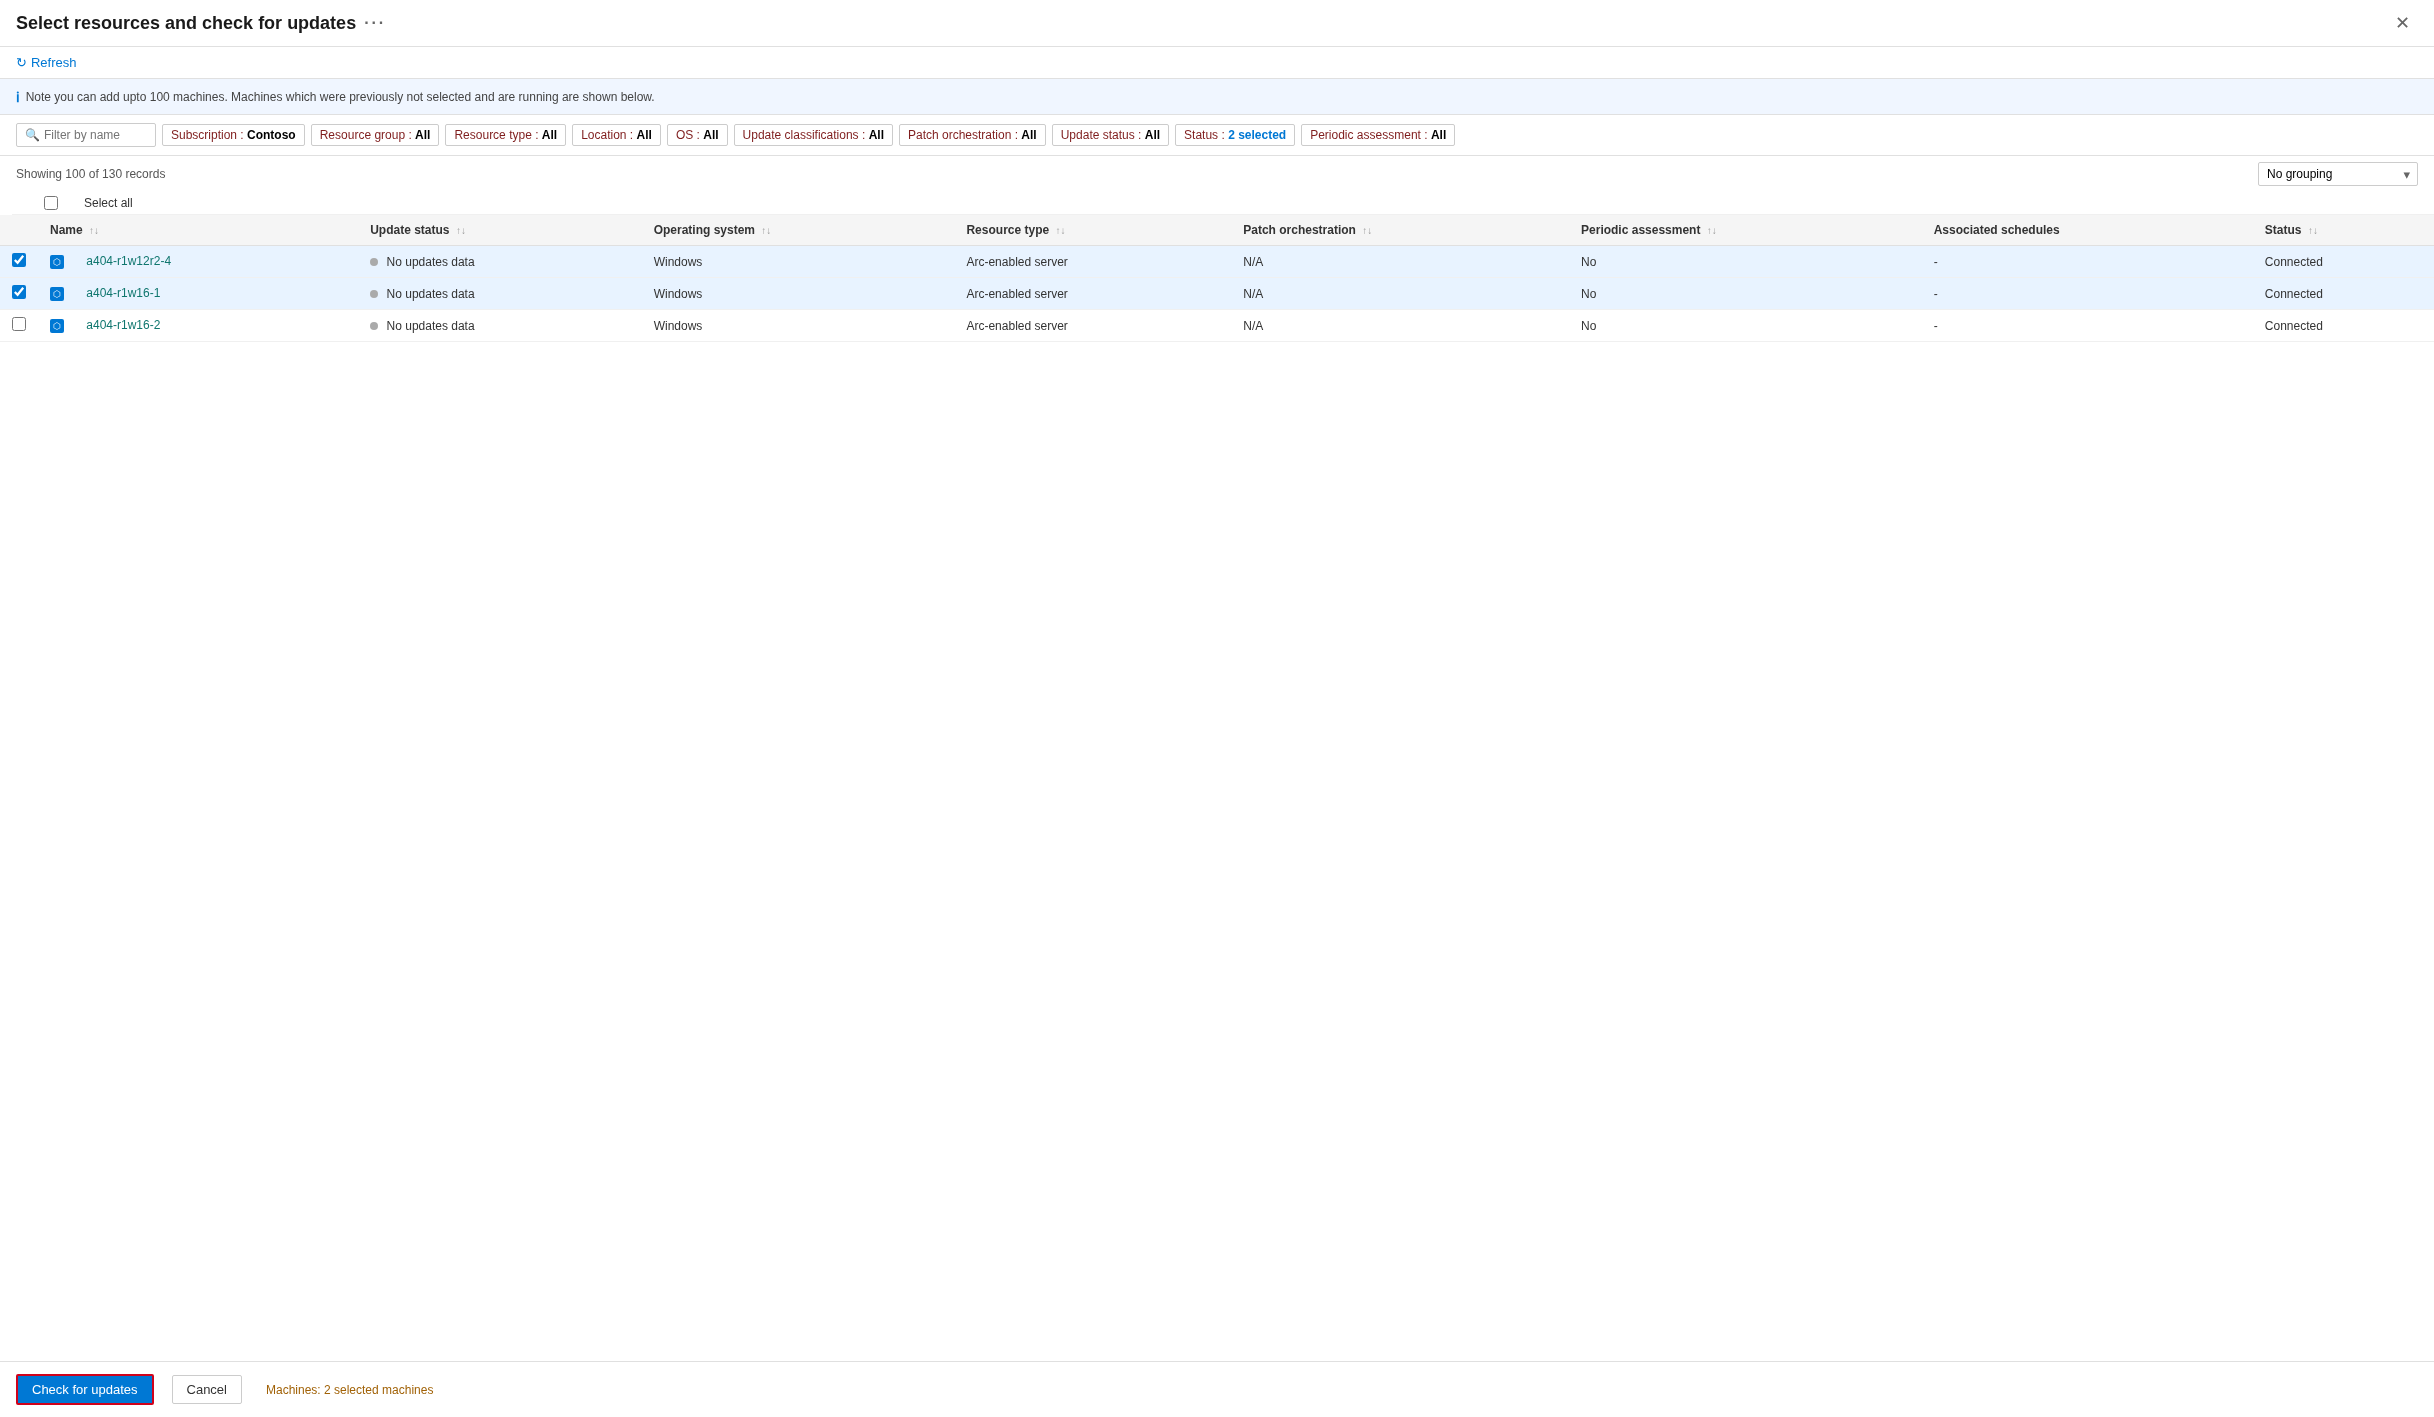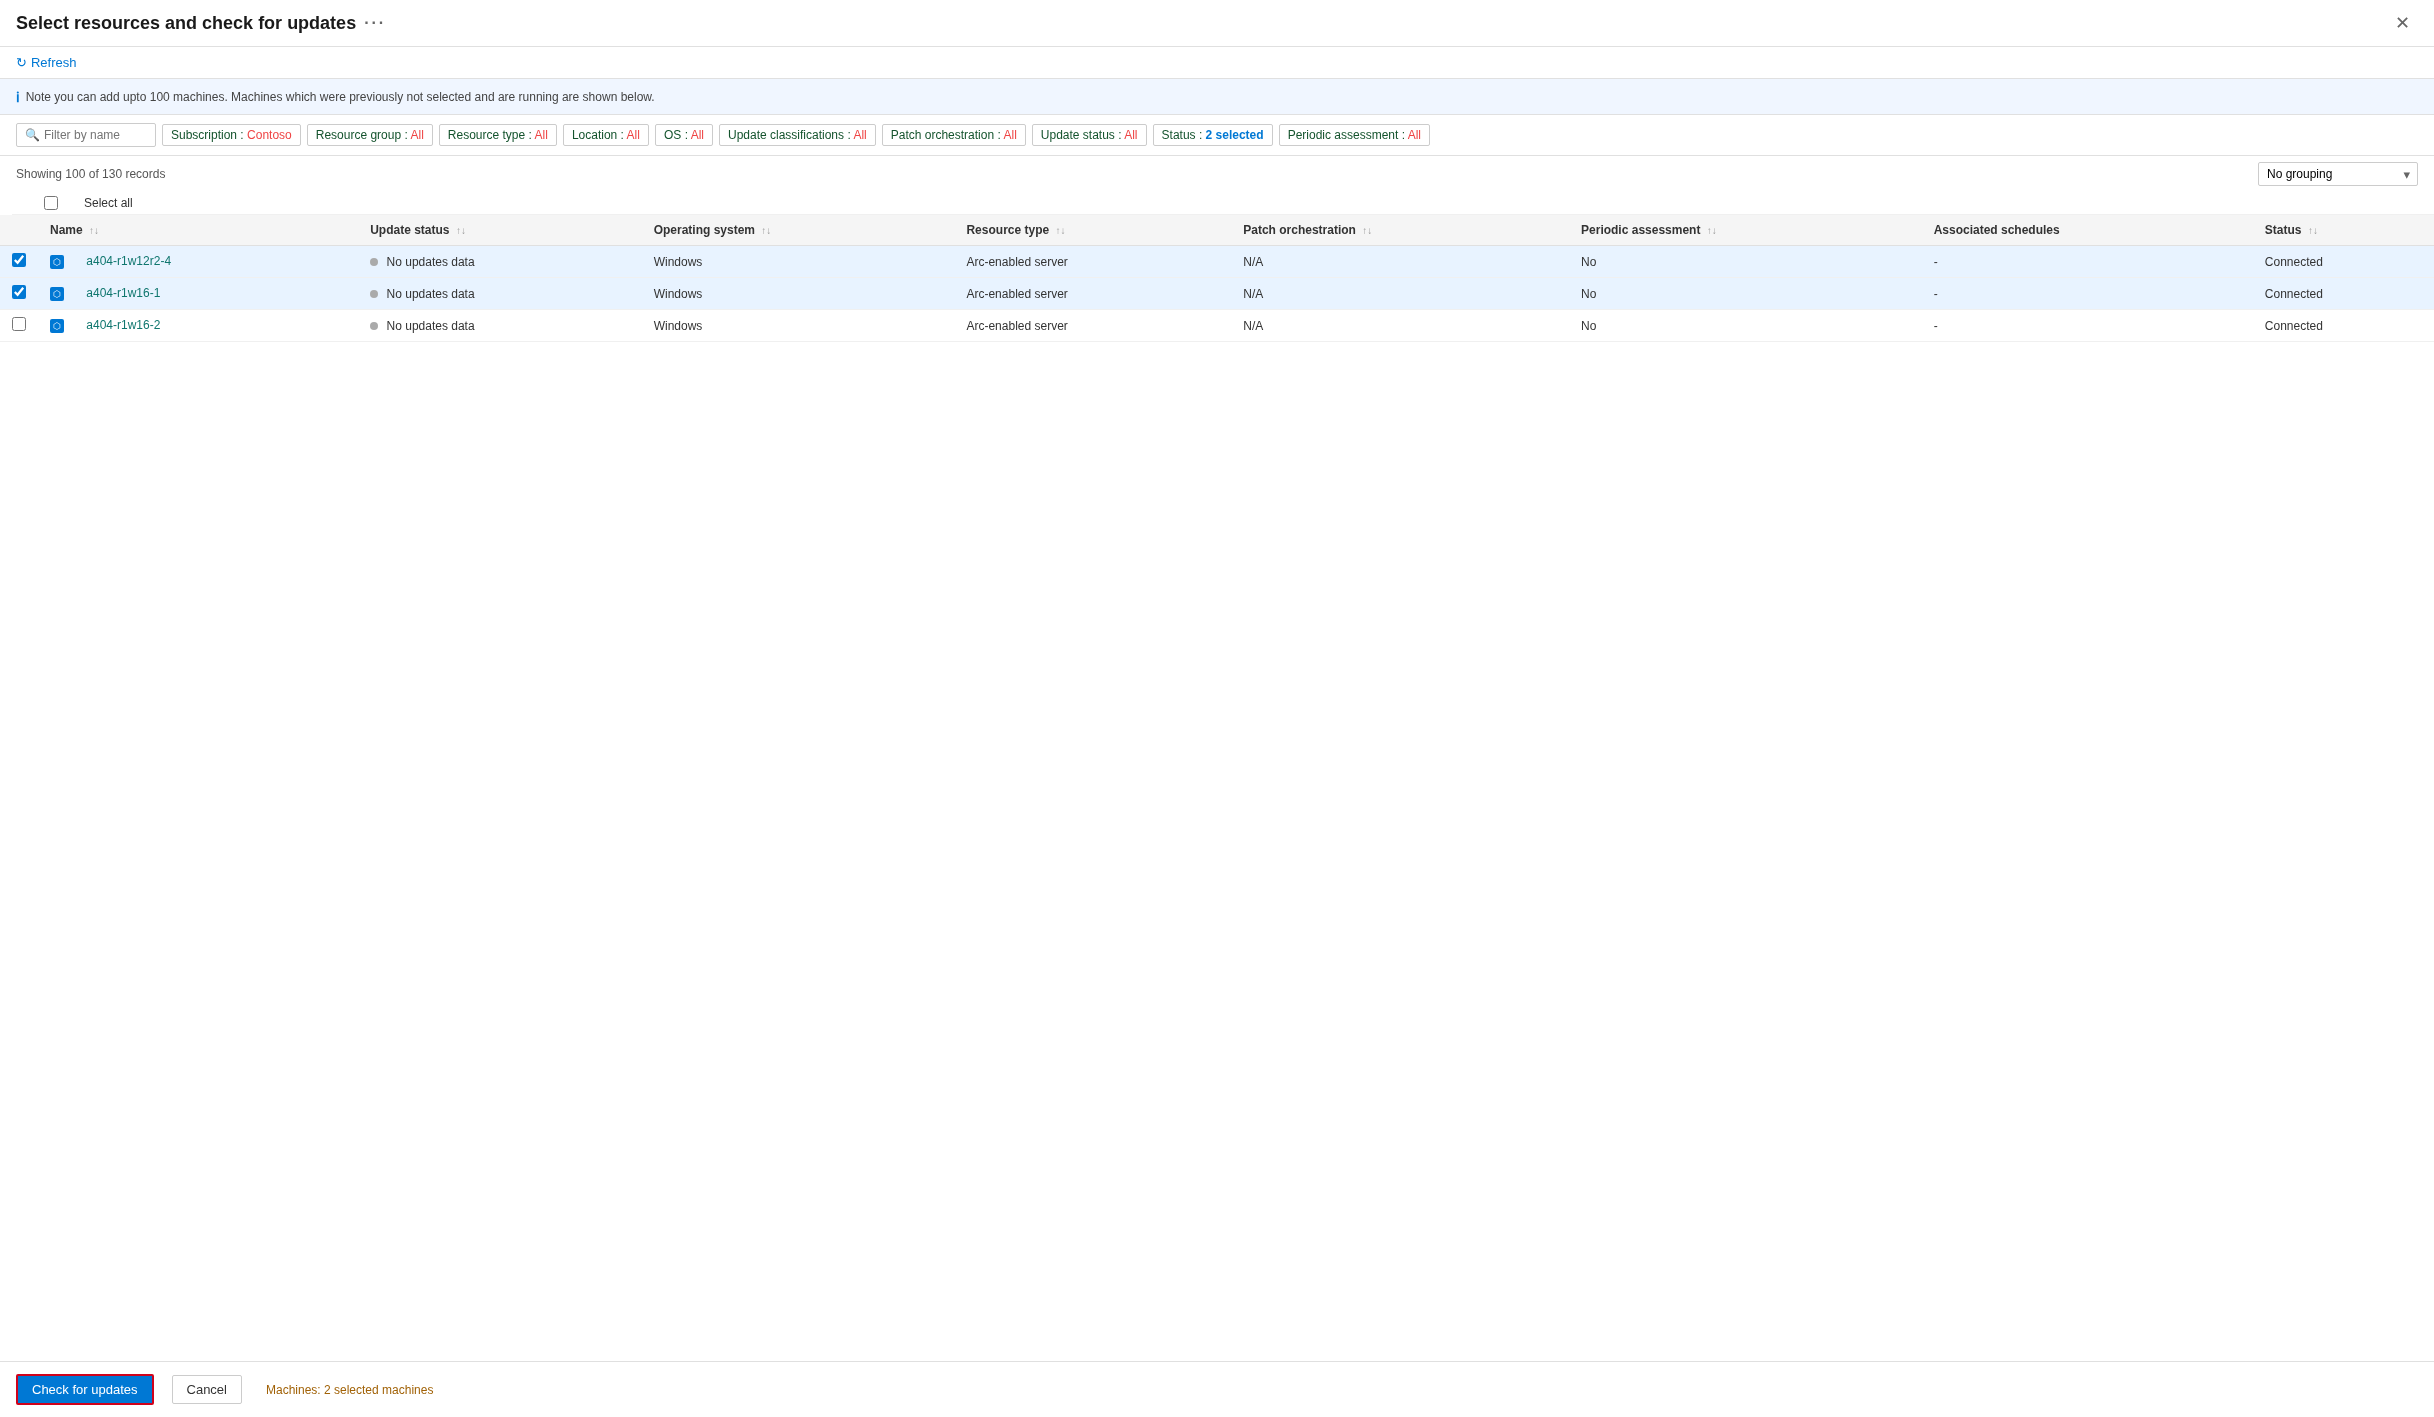--- a/index.html
+++ b/index.html
@@ -109,22 +109,22 @@
     }
     .filter-chip {
       border: 1px solid #ccc;
       border-radius: 2px;
       padding: 3px 8px;
       font-size: 12px;
       background: #fff;
       cursor: pointer;
       white-space: nowrap;
     }
-    .filter-chip .label { color: #14532d; }
-    .filter-chip .value { color: #ef4444; font-weight: 400; }
+    .filter-chip .label { color: #7f1d1d; }
+    .filter-chip .value { color: #000000; font-weight: 700; }
     .filter-chip .value.selected { color: #0078d4; font-weight: 600; }
     .content-header {
       padding: 6px 16px;
       display: flex;
       align-items: center;
       justify-content: space-between;
     }
     .record-count { font-size: 12px; color: #555; }
     .grouping-select {
       border: 1px solid #ccc;

